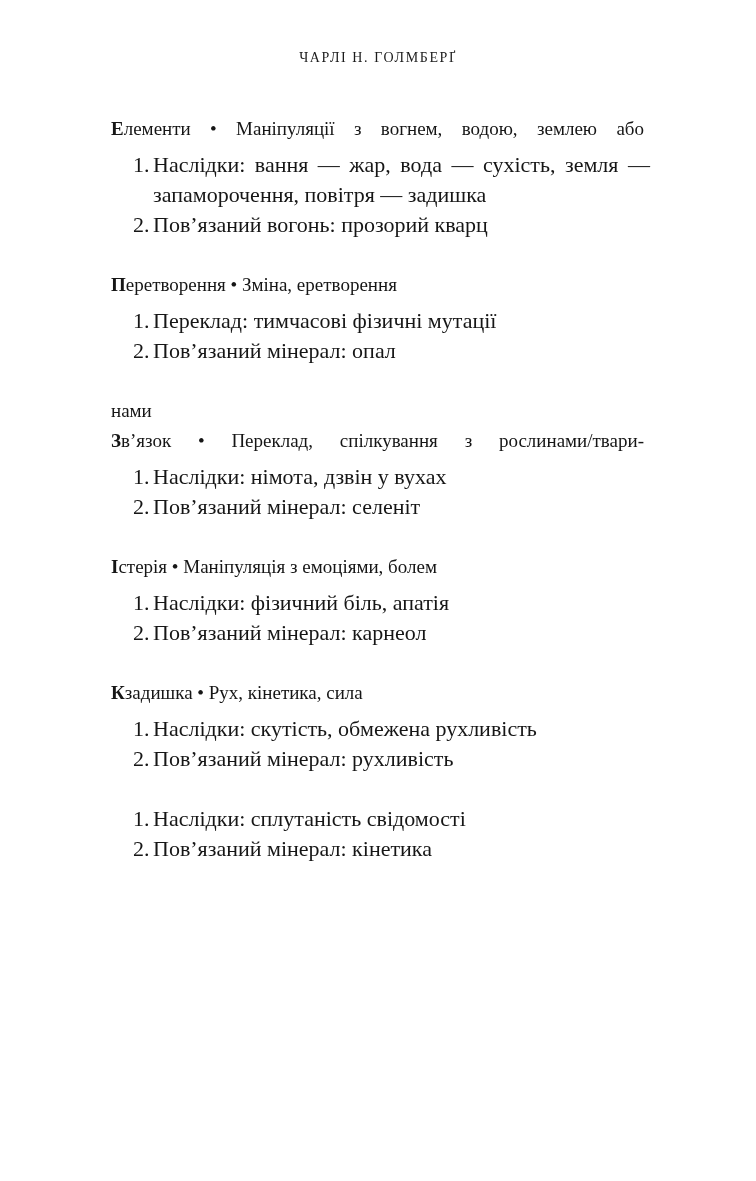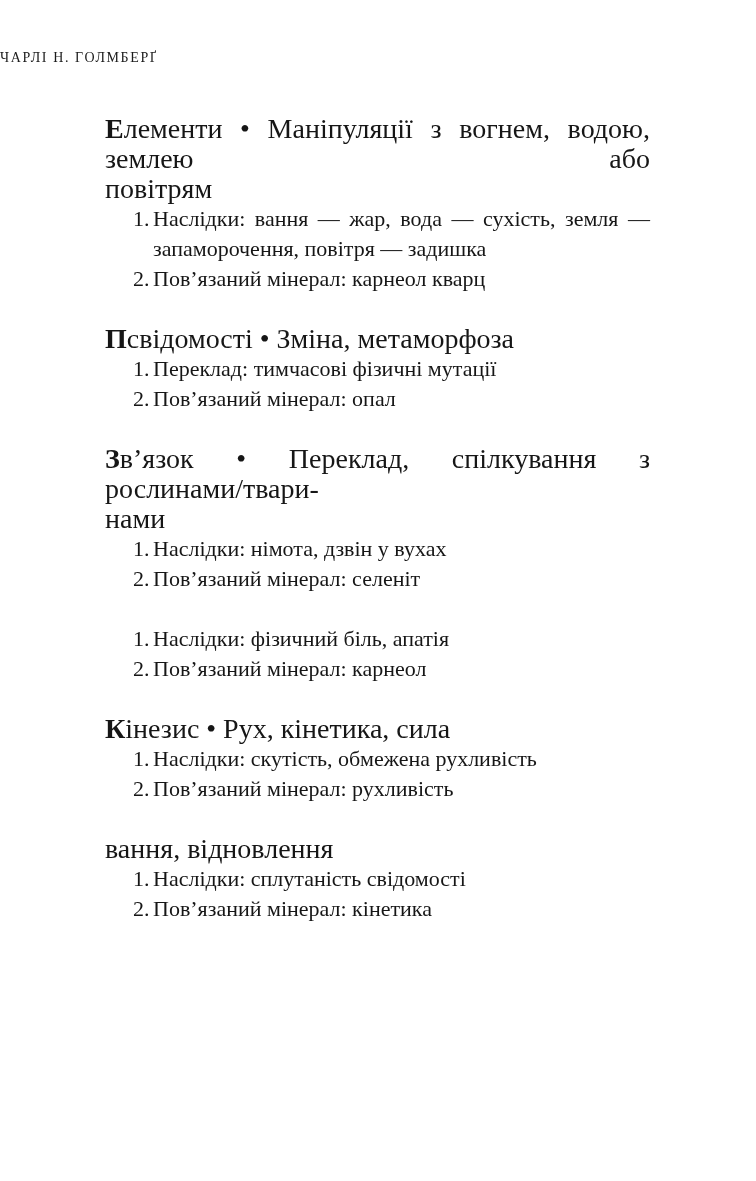--- a/index.html
+++ b/index.html
@@ -8,34 +8,34 @@
     height: 1181px;
     background: #ffffff;
     font-family: "Liberation Serif", "DejaVu Serif", serif;
     color: #161616;
     box-sizing: border-box;
     overflow: hidden;
     position: relative;
   }
   .running-head {
     padding-top: 50px;
-    text-align: left;
+    text-align: center;
     font-size: 14px;
     letter-spacing: 1.6px;
     color: #1b1b1b;
   }
   .content {
     margin-top: 48px;
     padding-left: 105px;
     padding-right: 106px;
   }
   .block { margin-bottom: 30px; }
   .heading {
-    margin: 0;
-    font-size: 28px;
+    margin: 6px;
+    font-size: 19px;
     line-height: 30px;
   }
   .heading b { font-weight: 700; }
   .line { display: block; }
   .just {
     text-align: justify;
     text-align-last: justify;
     -moz-text-align-last: justify;
   }
   .items { font-size: 22px; line-height: 30px; }
@@ -45,115 +45,116 @@
 </style>
 </head>
 <body>
 
 <div class="page">
   <div class="running-head">ЧАРЛІ Н. ГОЛМБЕРҐ</div>
   <div class="content">
       <section class="block">
         <p class="heading">
           <span class="line just"><b>Е</b><span>лементи • Маніпуляції з вогнем, водою, землею або</span></span>
-          <span class="line">повітрям</span>
         </p>
         <div class="items">
           <div class="item">
             <span class="num">1.</span>
             <span class="item-text">
               <span class="line just">Наслідки: вання — жар, вода — сухість, земля —</span>
               <span class="line">запаморочення, повітря — задишка</span>
             </span>
           </div>
           <div class="item">
             <span class="num">2.</span>
             <span class="item-text">
-              <span class="line">Пов’язаний мінерал: карнеол кварц</span>
+              <span class="line">Пов’язаний вогонь: прозорий кварц</span>
             </span>
           </div>
         </div>
       </section>
       <section class="block">
         <p class="heading">
-          <span class="line"><b>П</b><span>свідомості • Зміна, метаморфоза</span></span>
+          <span class="line"><b>П</b><span>еретворення • Зміна, еретворення</span></span>
         </p>
         <div class="items">
           <div class="item">
             <span class="num">1.</span>
             <span class="item-text">
               <span class="line">Переклад: тимчасові фізичні мутації</span>
             </span>
           </div>
           <div class="item">
             <span class="num">2.</span>
             <span class="item-text">
               <span class="line">Пов’язаний мінерал: опал</span>
             </span>
           </div>
         </div>
       </section>
       <section class="block">
         <p class="heading">
+          <span class="line">нами</span>
           <span class="line just"><b>З</b><span>в’язок • Переклад, спілкування з рослинами/твари-</span></span>
-          <span class="line">нами</span>
         </p>
         <div class="items">
           <div class="item">
             <span class="num">1.</span>
             <span class="item-text">
               <span class="line">Наслідки: німота, дзвін у вухах</span>
             </span>
           </div>
           <div class="item">
             <span class="num">2.</span>
             <span class="item-text">
               <span class="line">Пов’язаний мінерал: селеніт</span>
             </span>
           </div>
         </div>
       </section>
       <section class="block">
+        <p class="heading">
+          <span class="line"><b>І</b><span>стерія • Маніпуляція з емоціями, болем</span></span>
+        </p>
         <div class="items">
           <div class="item">
             <span class="num">1.</span>
             <span class="item-text">
               <span class="line">Наслідки: фізичний біль, апатія</span>
             </span>
           </div>
           <div class="item">
             <span class="num">2.</span>
             <span class="item-text">
               <span class="line">Пов’язаний мінерал: карнеол</span>
             </span>
           </div>
         </div>
       </section>
       <section class="block">
         <p class="heading">
-          <span class="line"><b>К</b><span>інезис • Рух, кінетика, сила</span></span>
+          <span class="line"><b>К</b><span>задишка • Рух, кінетика, сила</span></span>
         </p>
         <div class="items">
           <div class="item">
             <span class="num">1.</span>
             <span class="item-text">
               <span class="line">Наслідки: скутість, обмежена рухливість</span>
             </span>
           </div>
           <div class="item">
             <span class="num">2.</span>
             <span class="item-text">
               <span class="line">Пов’язаний мінерал: рухливість</span>
             </span>
           </div>
         </div>
       </section>
       <section class="block">
         <p class="heading">
-          <span class="line">вання, відновлення</span>
         </p>
         <div class="items">
           <div class="item">
             <span class="num">1.</span>
             <span class="item-text">
               <span class="line">Наслідки: сплутаність свідомості</span>
             </span>
           </div>
           <div class="item">
             <span class="num">2.</span>

